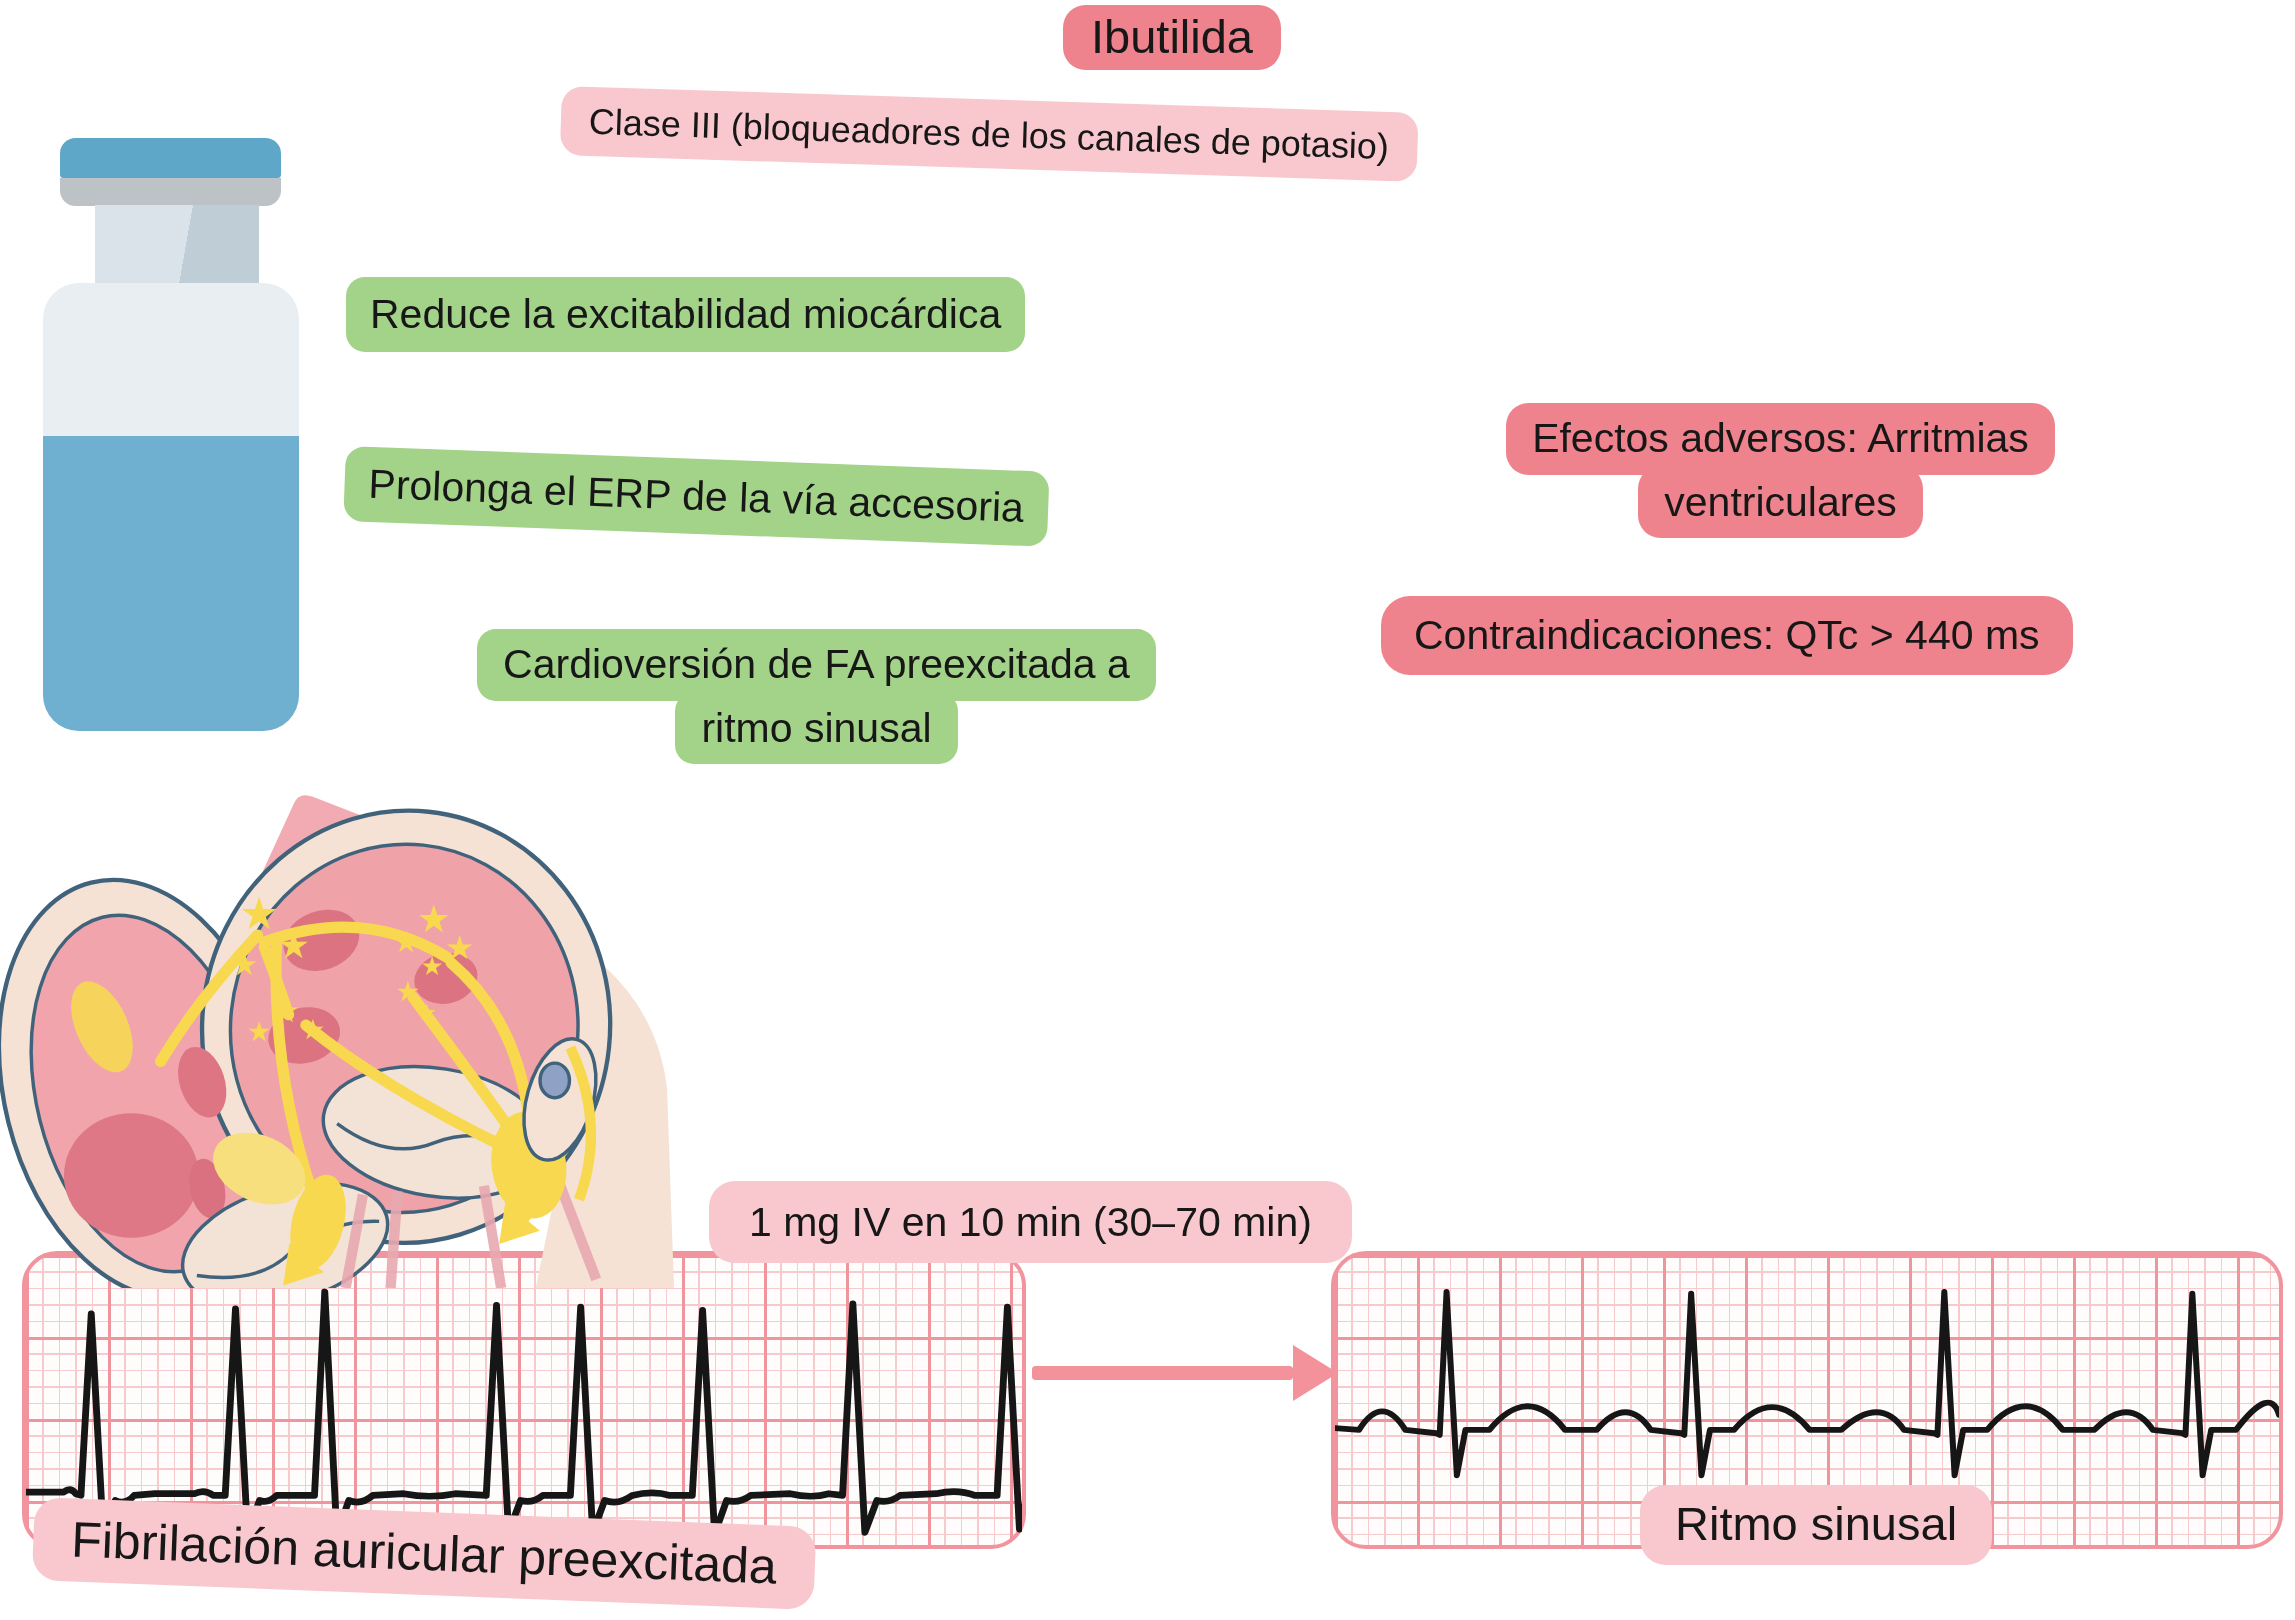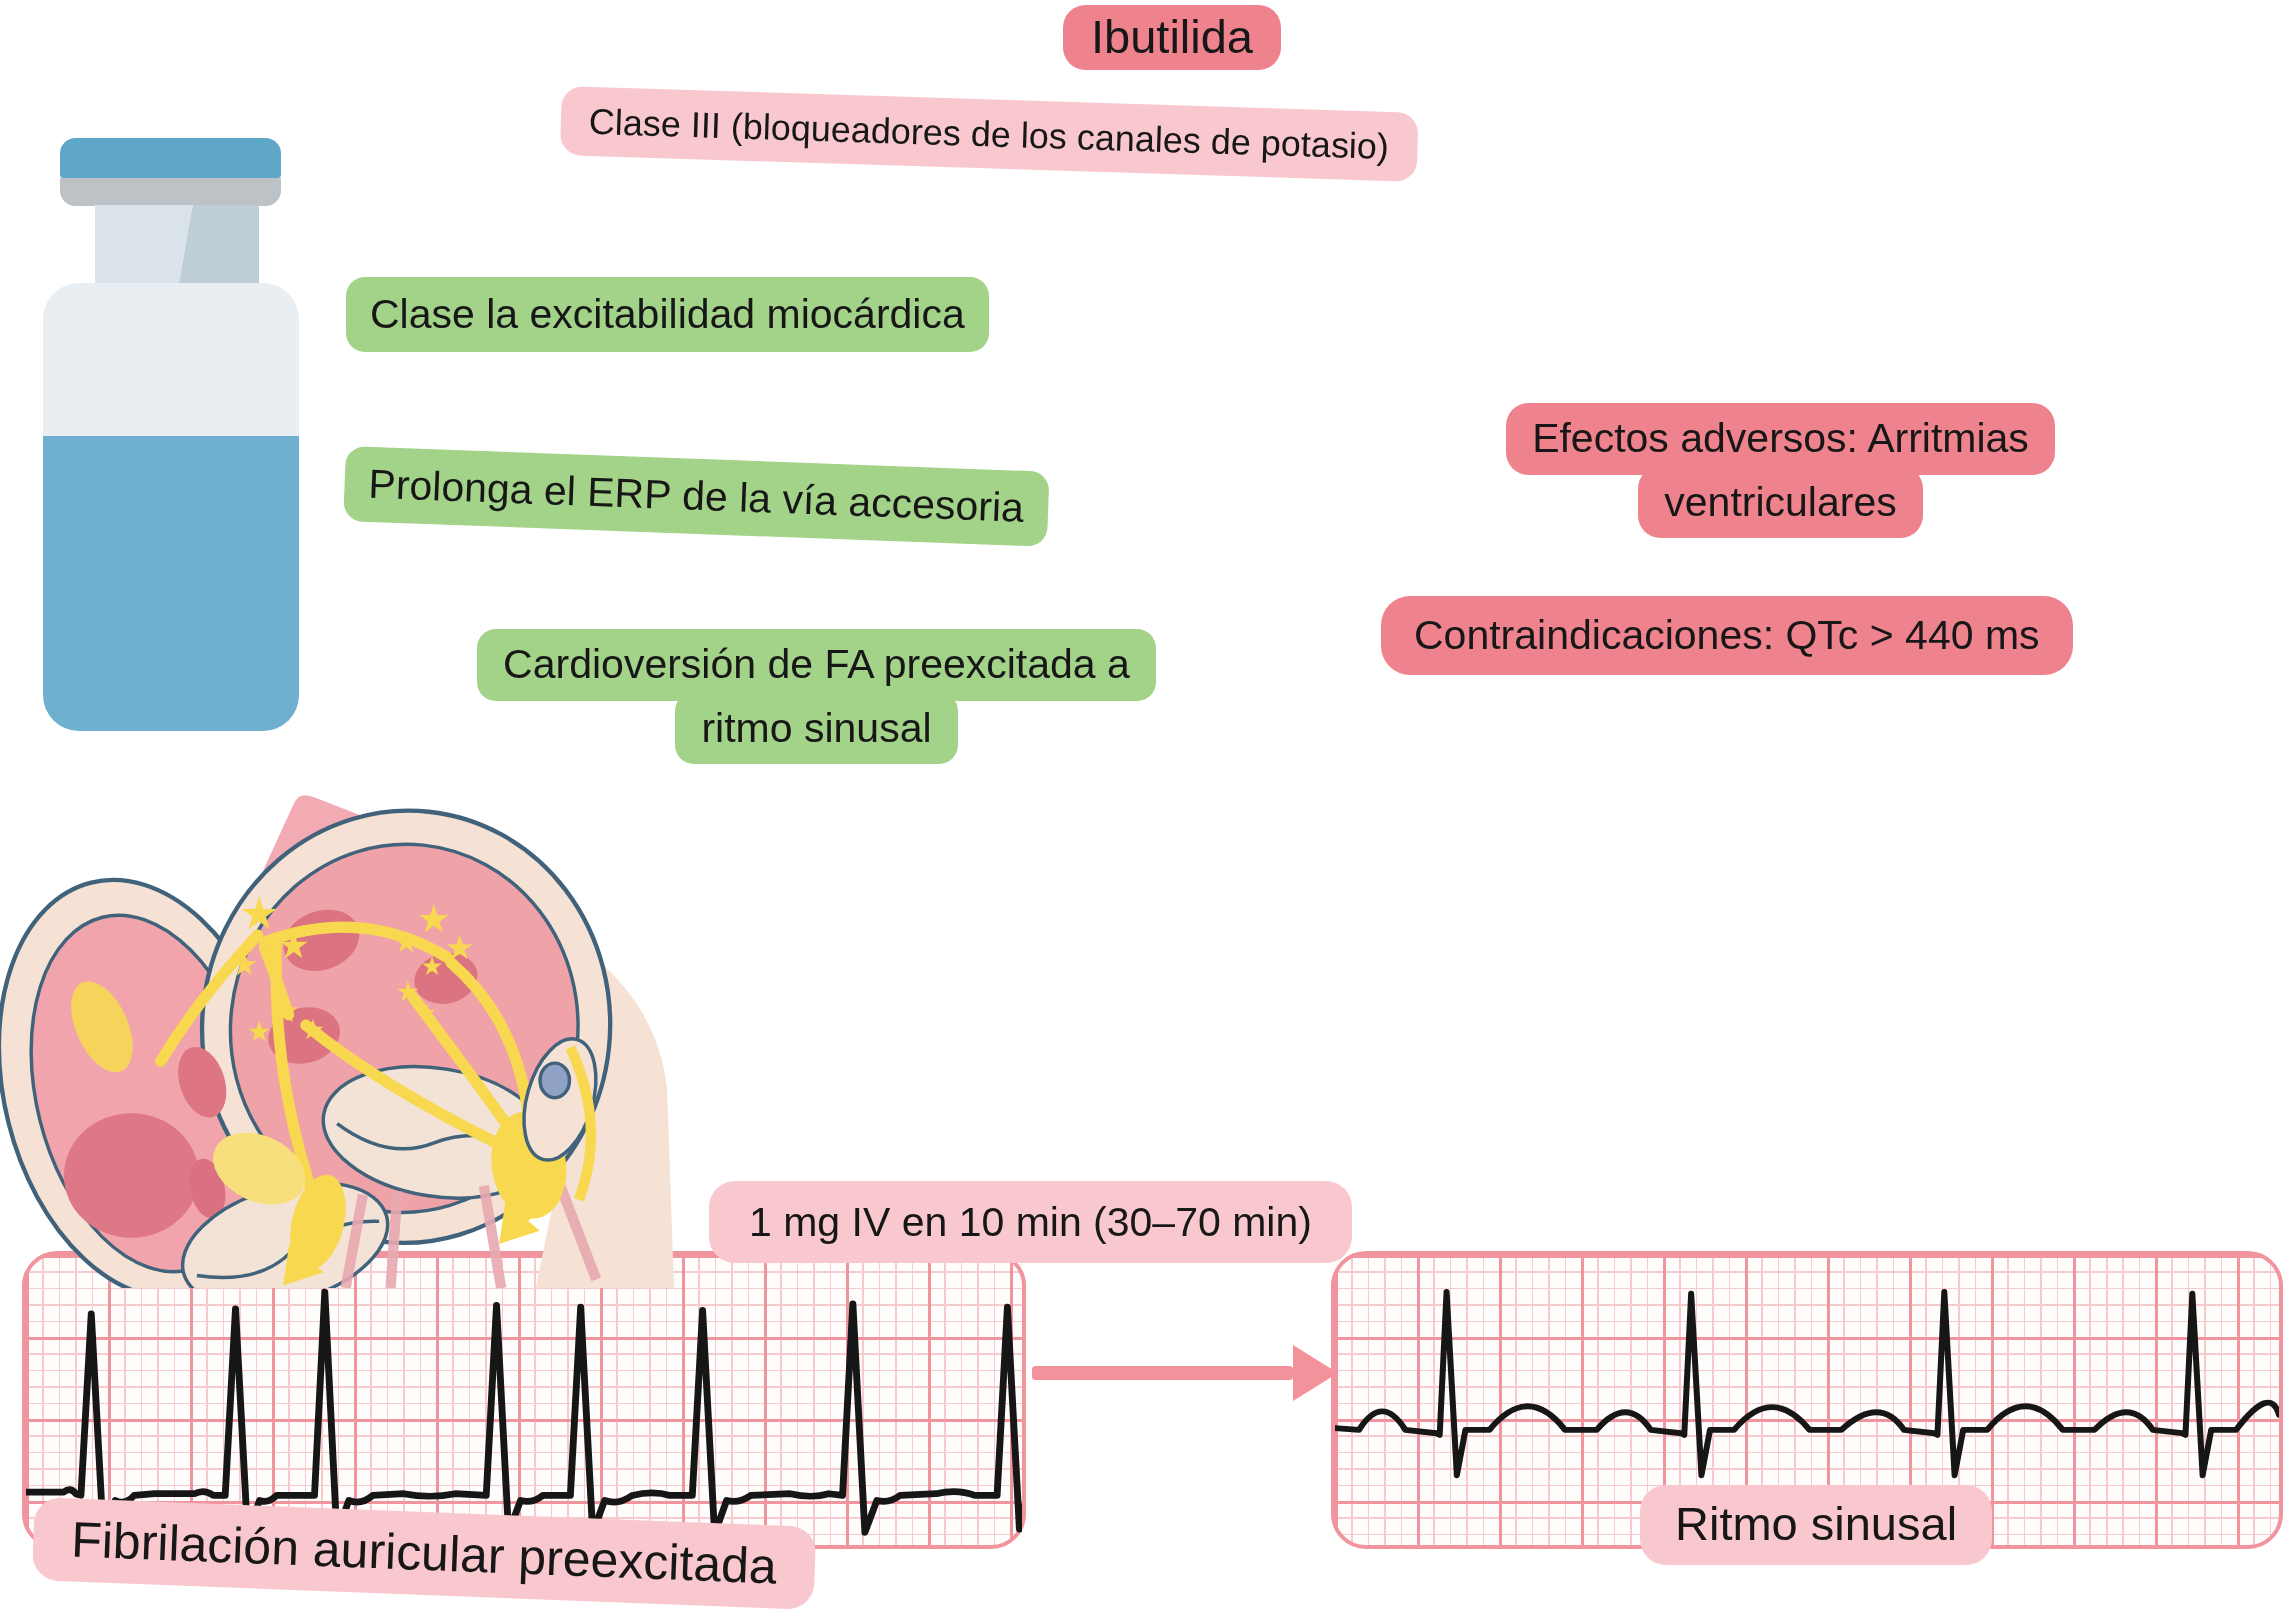--- a/index.html
+++ b/index.html
@@ -74,21 +74,21 @@
   <div class="vial">
     <div class="cap"></div>
     <div class="ring"></div>
     <div class="neck"></div>
     <div class="body">
       <div class="liquid" style="position:absolute;"></div>
     </div>
   </div>
 
   <div class="badge mech mech1">
-    <span>Clase la excitabilidad miocárdica</span>
+    <span>Reduce la excitabilidad miocárdica</span>
   </div>
   <div class="badge mech mech2">
     <span>Prolonga el ERP de la vía accesoria</span>
   </div>
   <div class="stack mech3">
     <span class="line">Cardioversión de FA preexcitada a</span><br>
     <span class="line line2">ritmo sinusal</span>
   </div>
 
   <div class="stack warn-adverse">

